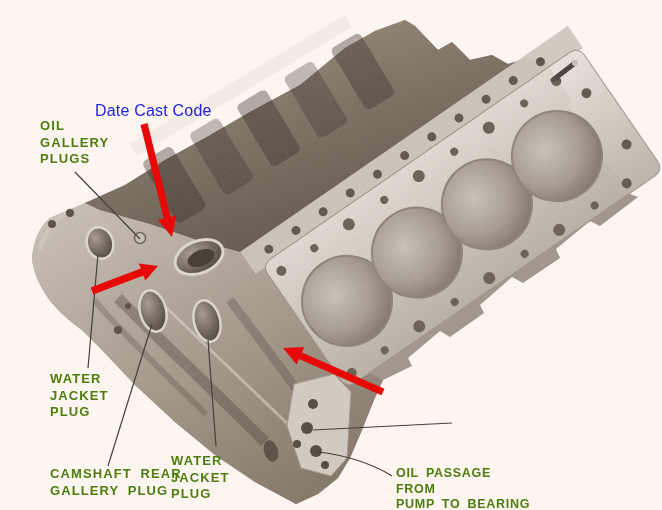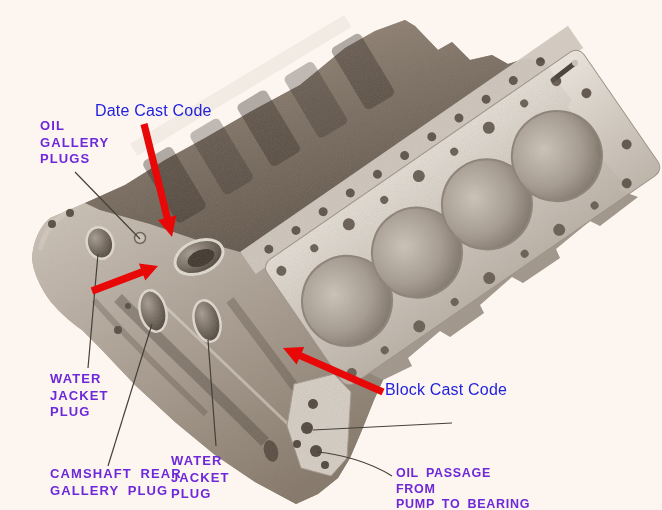--- a/index.html
+++ b/index.html
@@ -6,21 +6,21 @@
   body{
     width:662px;height:510px;overflow:hidden;
     background:#fdf6f0;
     font-family:"Liberation Sans", sans-serif;
     -webkit-font-smoothing:antialiased;
   }
   .stage{position:relative;width:532px;height:510px;}
   .stage svg{position:absolute;left:0;top:0;}
   .label{position:absolute;white-space:pre-line;}
   .part-label{
-    color:#6d28d9;
+    color:#4d7c0f;
     font-size:13px;line-height:16.5px;font-weight:700;
     letter-spacing:1.1px;word-spacing:4px;
   }
   .part-label.small{
     font-size:12.5px;line-height:15.5px;
     letter-spacing:0.7px;word-spacing:3px;
   }
   .cast-label{
     color:#2222dd;
     font-size:16px;line-height:19px;font-weight:400;
@@ -211,18 +211,17 @@
 JACKET
 PLUG</div>
 
   <div class="label part-label" style="left:50px;top:466px;">CAMSHAFT REAR
 GALLERY PLUG</div>
 
   <div class="label part-label" style="left:171px;top:453px;">WATER
 JACKET
 PLUG</div>
 
-  <div class="label cast-label" style="left:385px;top:380px;">Block Cast Code</div>
 
 
   <div class="label part-label small" style="left:396px;top:466px;">OIL PASSAGE FROM
 PUMP TO BEARING</div>
 </div>
 
 </body></html>

